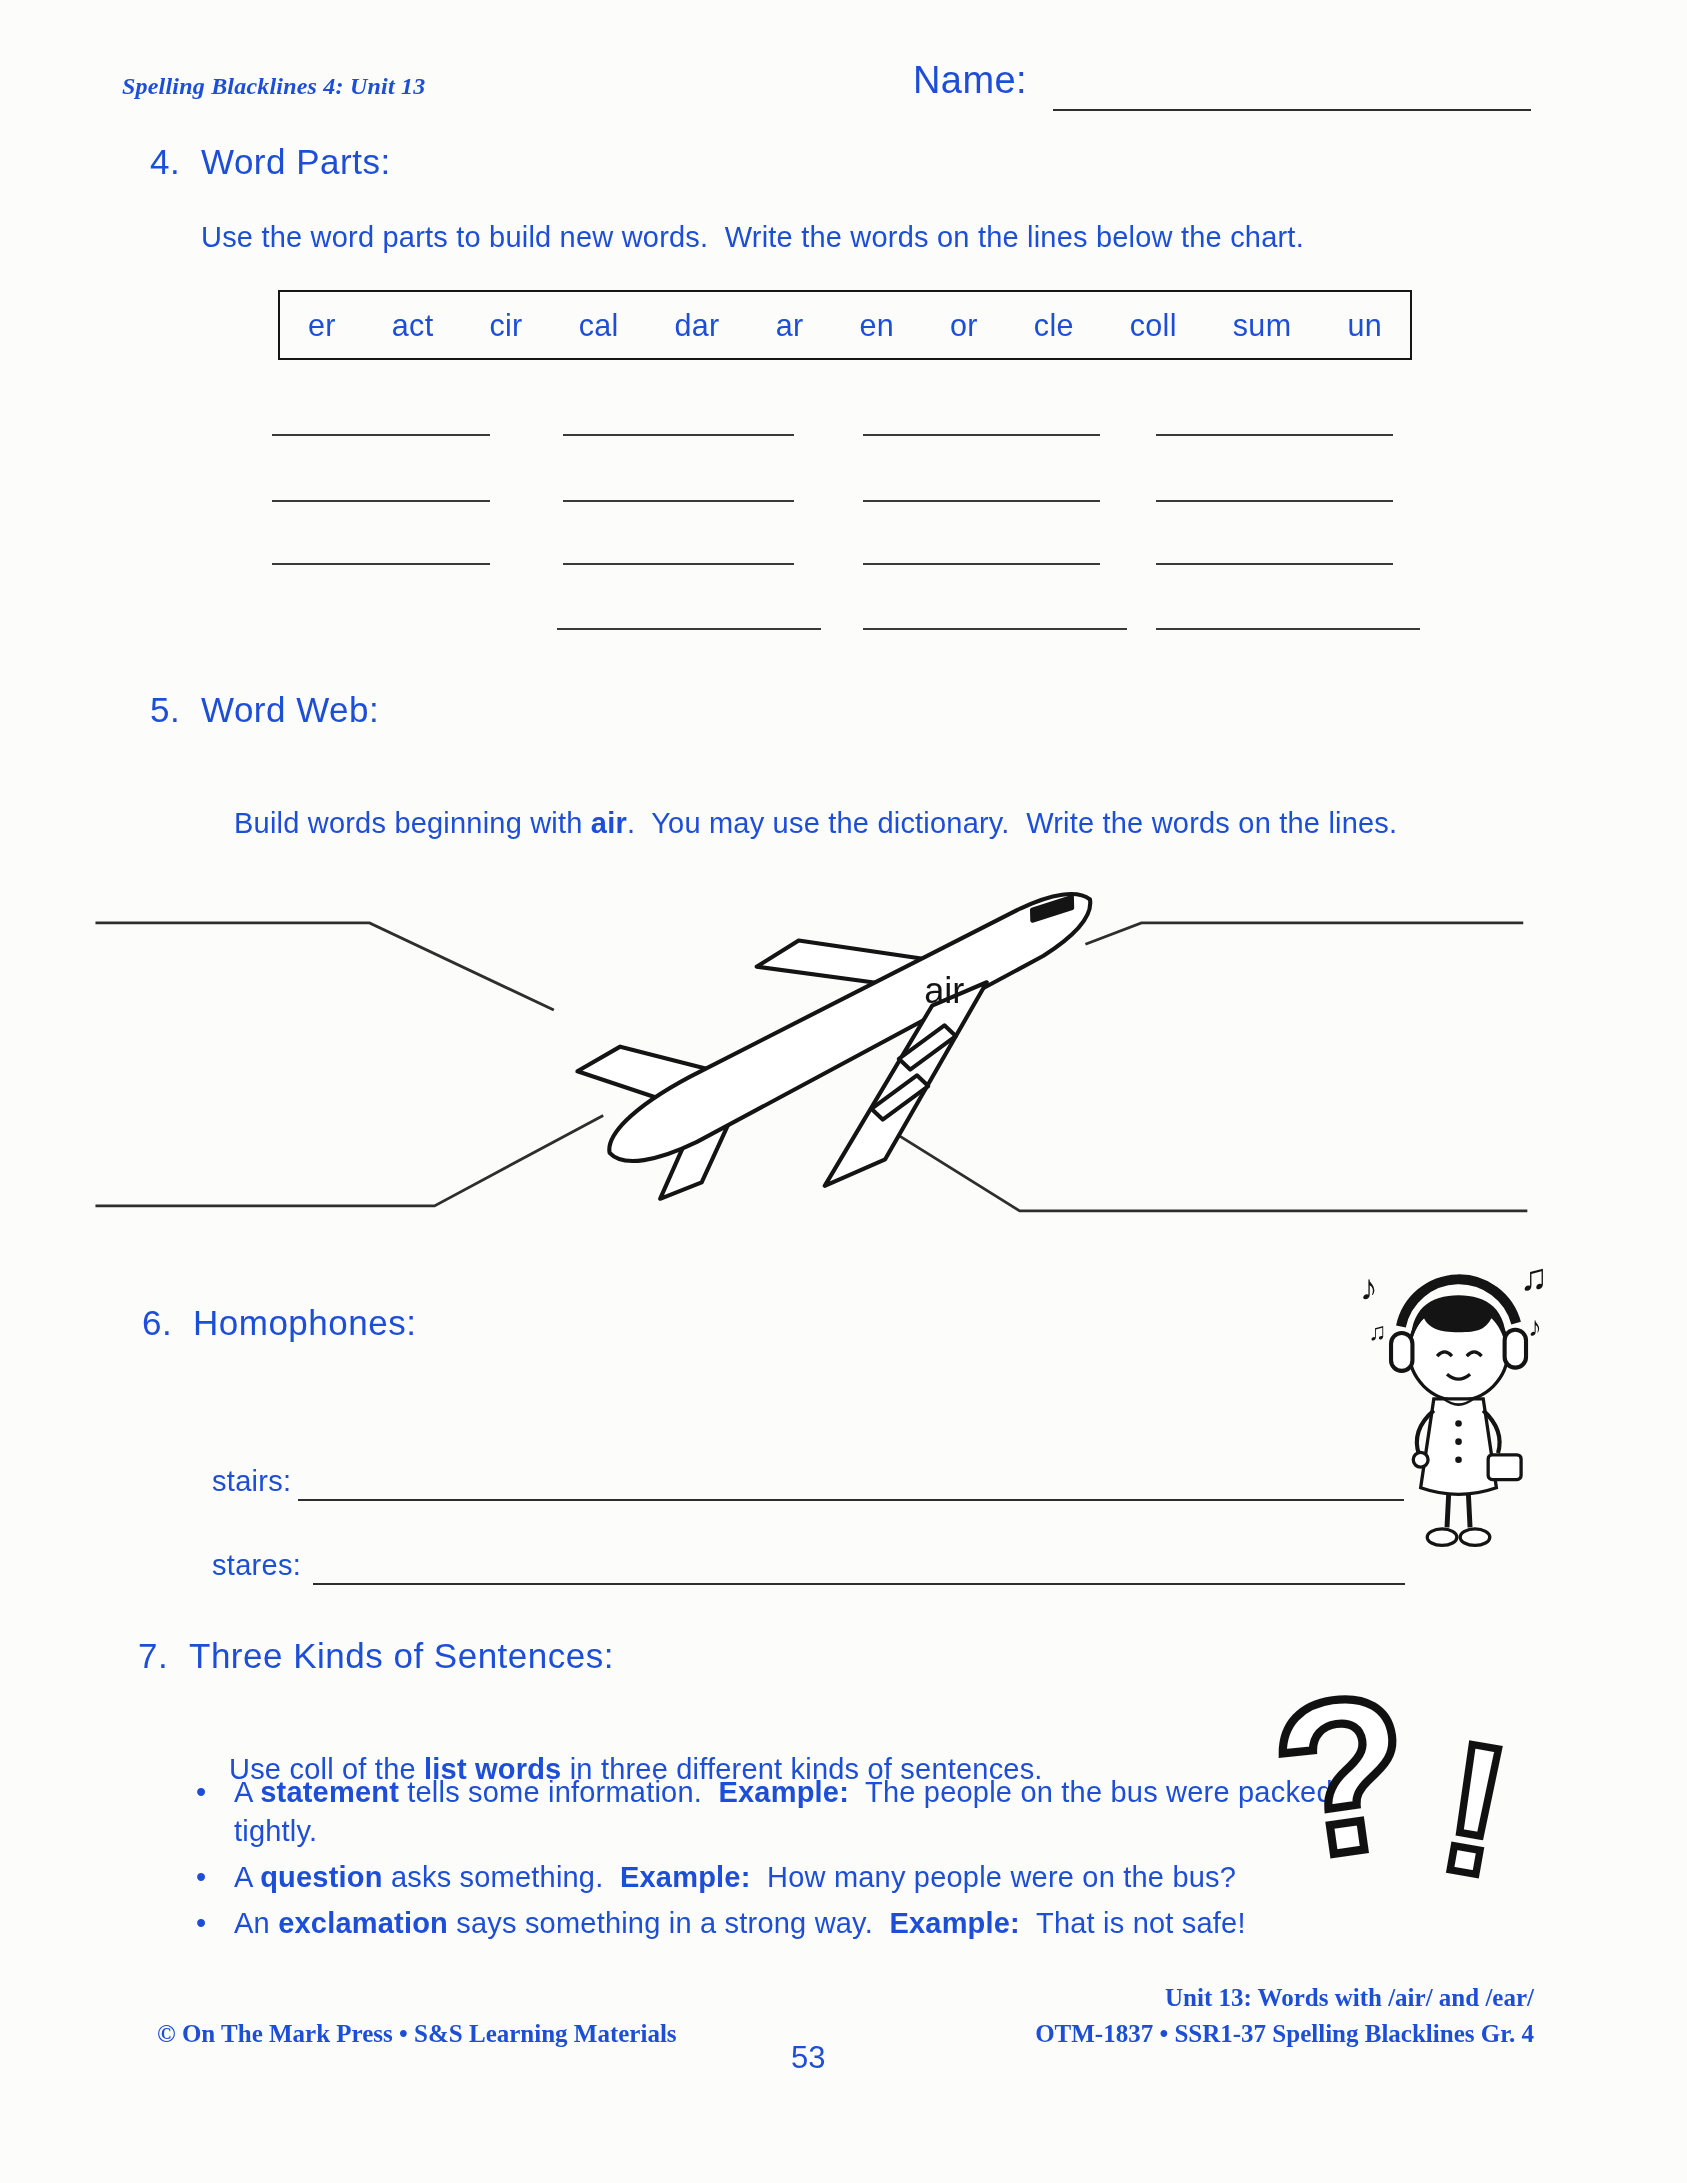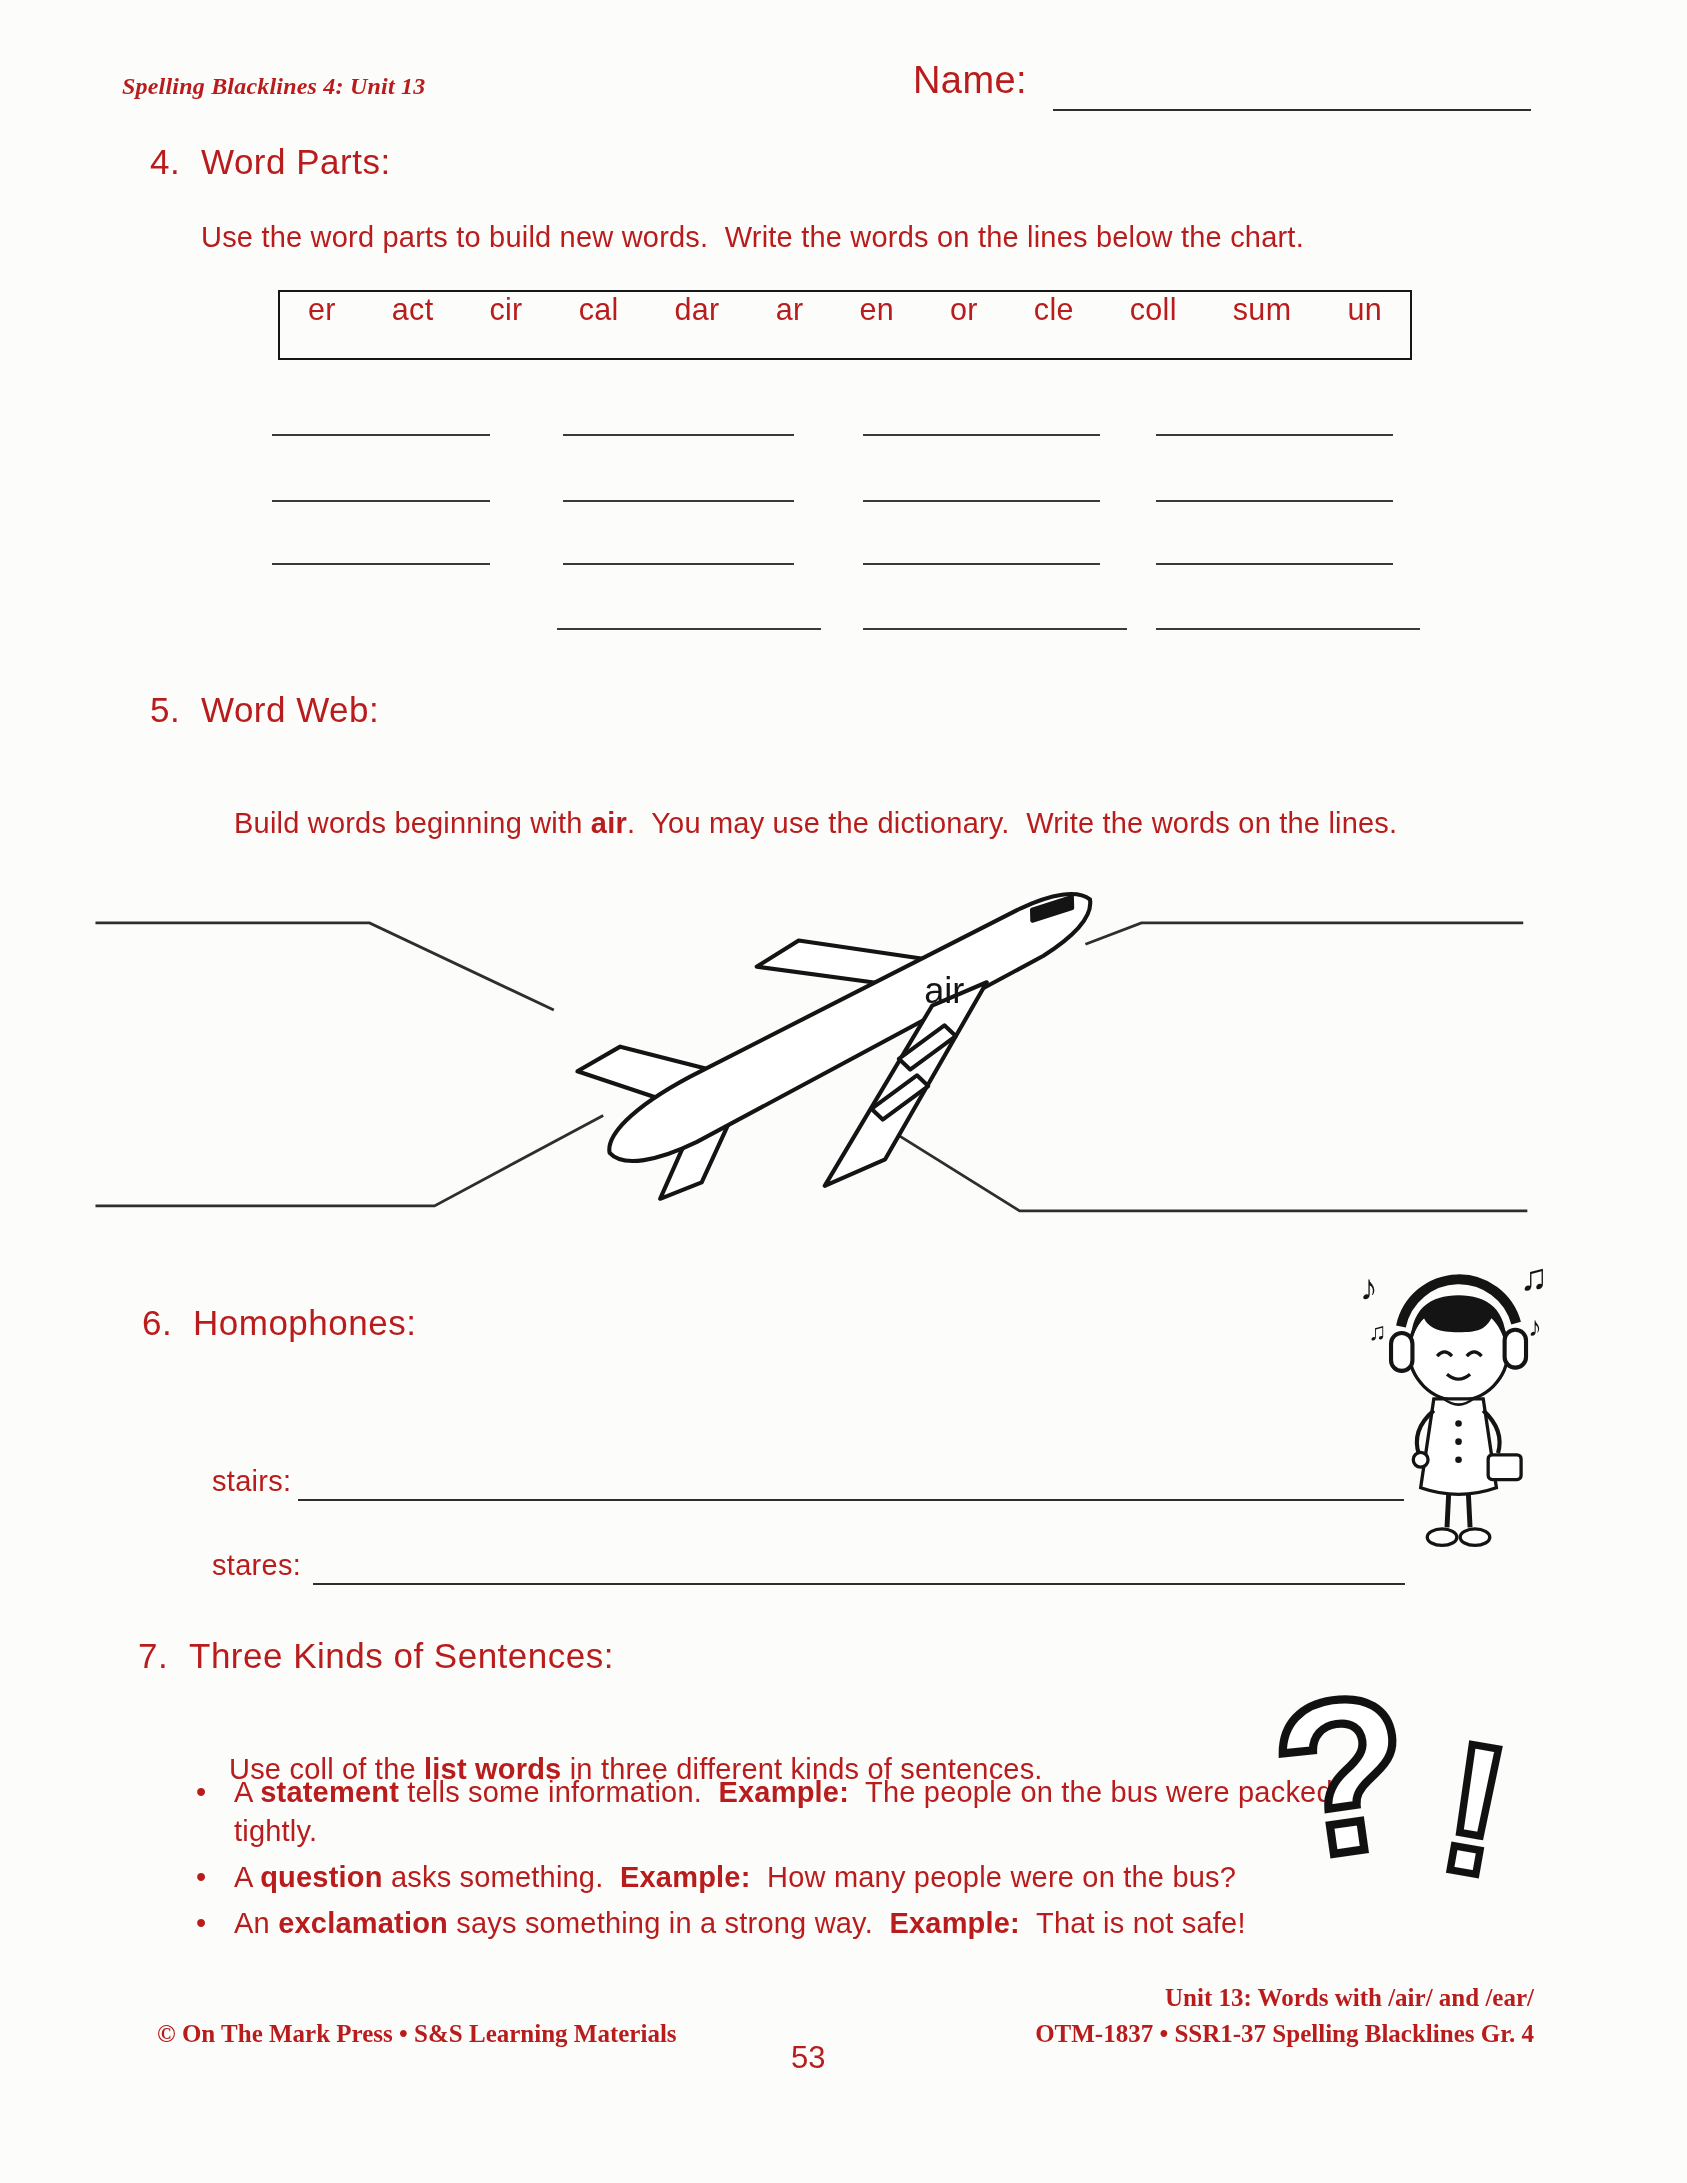--- a/index.html
+++ b/index.html
@@ -1,31 +1,31 @@
 <!DOCTYPE html>
 <html style="font-size:13px"><head>
 <meta charset="utf-8">
 <style>
   html,body { margin:0; padding:0; background:#e8e8e6; }
   .page {
     position:relative; width:1687px; height:2183px; margin:0 auto;
-    background:#fcfcfa; color:#b91c1c; overflow:hidden;
+    background:#fcfcfa; color:#1d4ed8; overflow:hidden;
     font-family:"Liberation Sans", sans-serif;
   }
   .abs { position:absolute; }
   .serif { font-family:"Liberation Serif", serif; }
   .booklet { font-style:italic; font-weight:bold; font-size:24px; letter-spacing:0.2px; }
   .name-label { font-size:38px; letter-spacing:0.4px; }
   .wline { border-bottom:2.5px solid #2e2e2e; height:0; }
   .sec-head { font-size:35px; letter-spacing:0.5px; }
   .sec-head .num { display:inline-block; width:51px; }
   .instr { font-size:29px; letter-spacing:0.2px; white-space:pre-wrap; }
   .b { font-weight:bold; }
   .parts-box {
-    border:2.5px solid #161616; display:flex; align-items:flex-start;
+    border:2.5px solid #161616; display:flex; align-items:center;
     justify-content:space-around; font-size:30.5px; letter-spacing:0.3px;
   }
   .ans-line { position:absolute; height:0; border-bottom:2.5px solid #3a3a3a; }
   .field-label { font-size:29px; letter-spacing:0.3px;margin-left:12px; }
   .bullets { list-style:none; margin:0; padding:0; width:1170px; }
   .bullets li { display:flex; align-items:flex-start; margin-bottom:7.4px; }
   .bullets li .dot { width:38px; font-size:29px; line-height:1.34; }
   .bullets li .dot::before { content:"•"; }
   .bullets li .btxt { width:1120px; font-size:29px; line-height:1.34;
     letter-spacing:0.2px; white-space:pre-wrap; }

